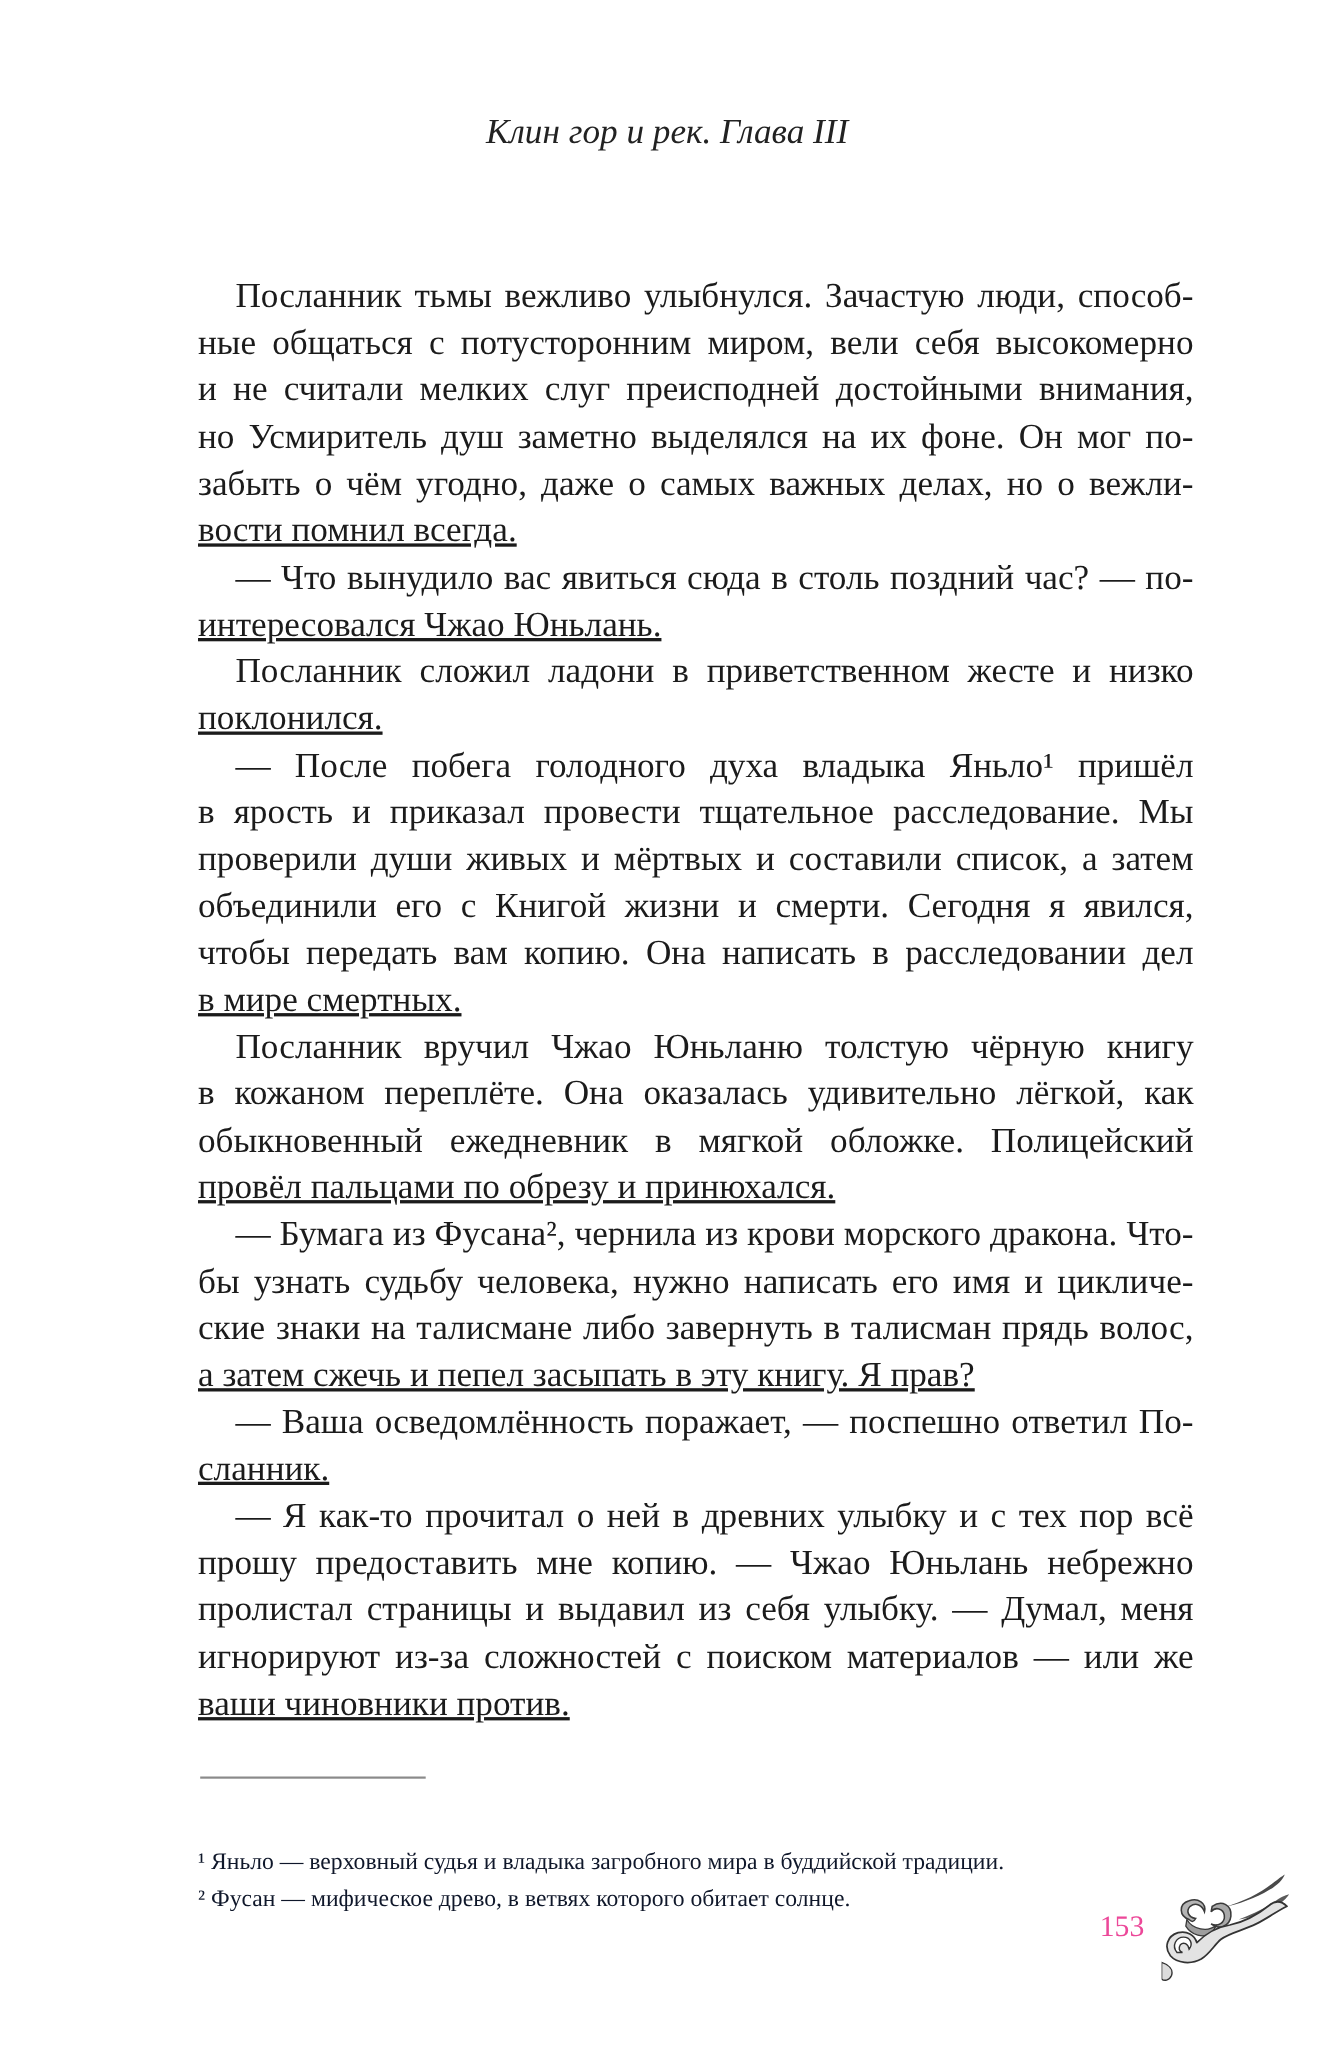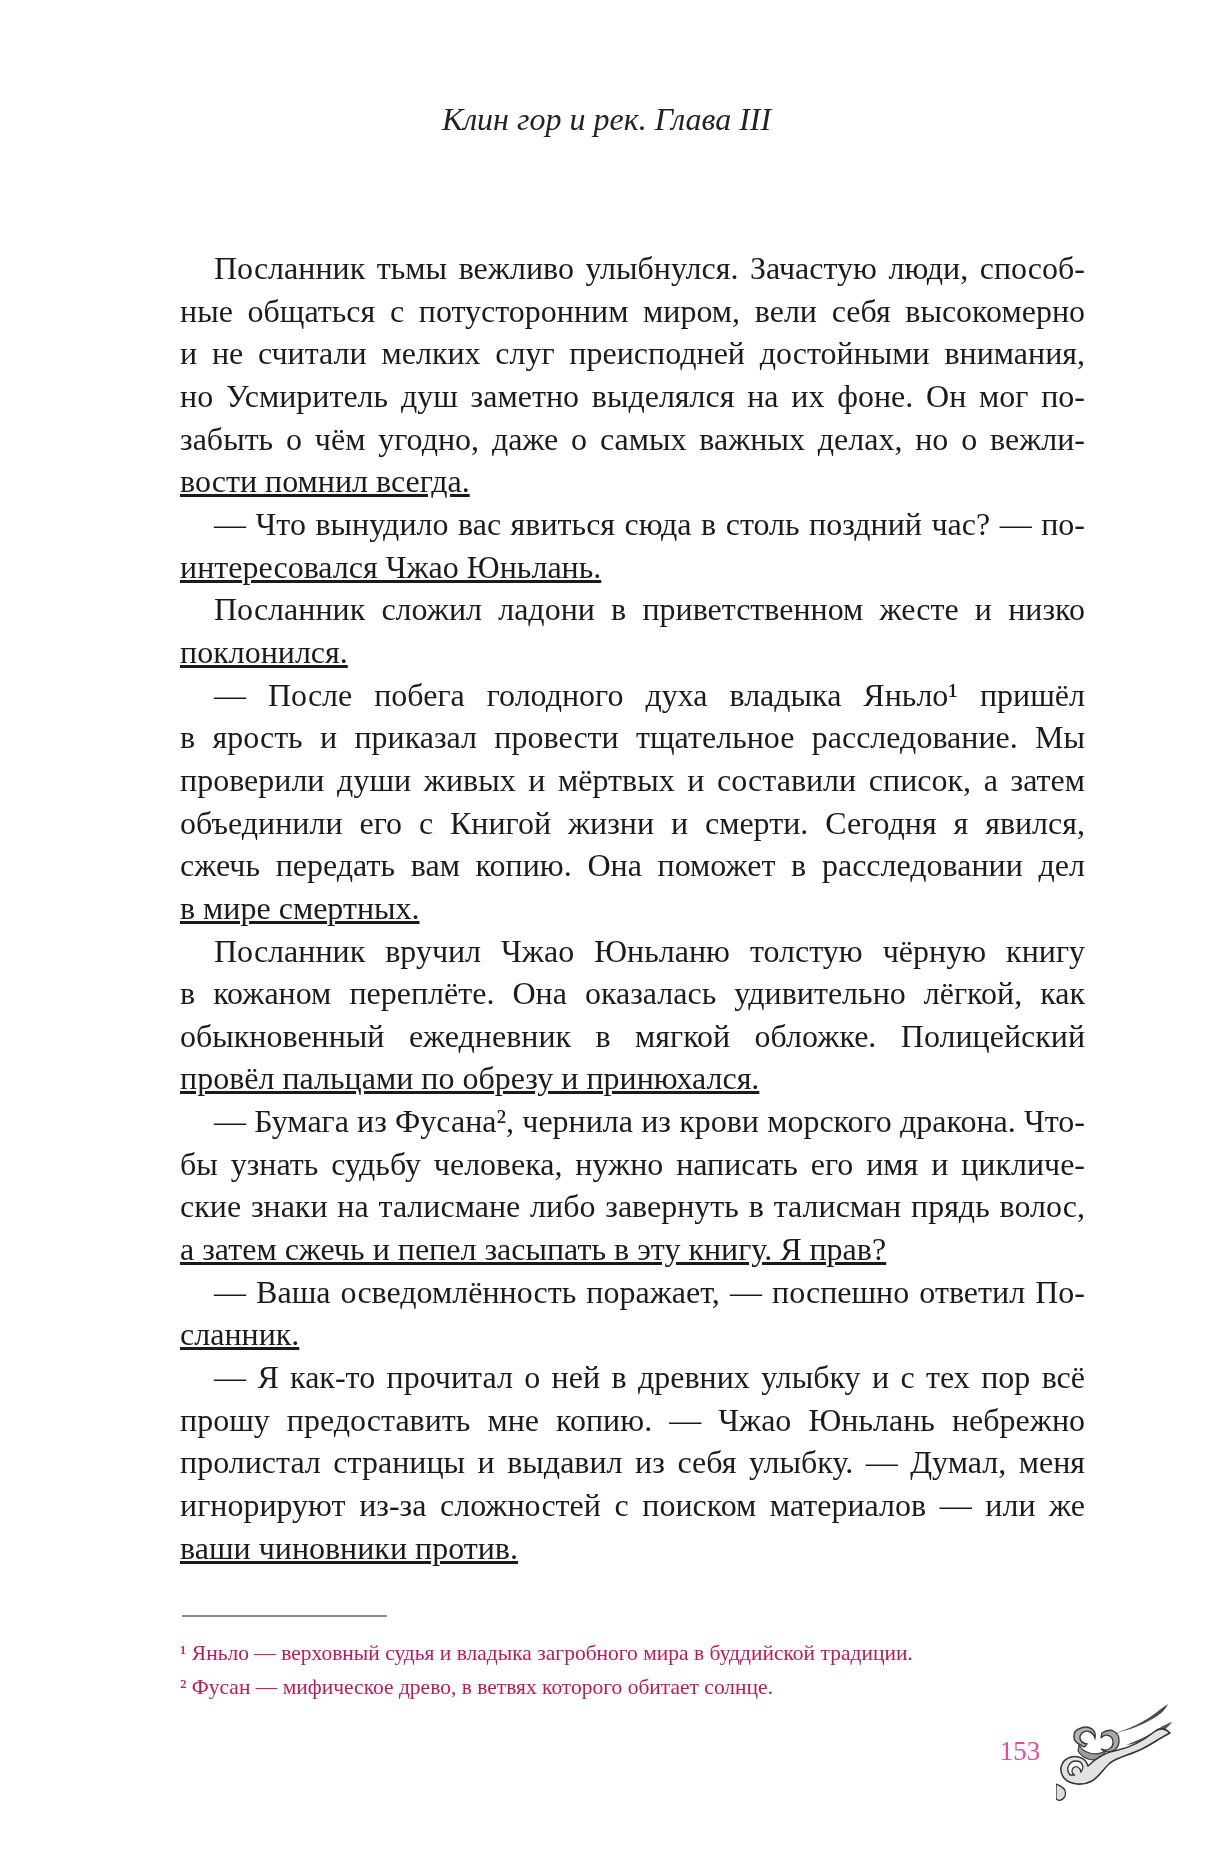--- a/index.html
+++ b/index.html
@@ -33,24 +33,24 @@
   .line.last { text-align-last:left;text-decoration:underline; }
   .line.indent { text-indent:34px; }
   .footnote-sep {
     position:absolute;
     left:182px; top:1615px;
     width:205px; height:2px;
     background:#8a8a8a;
   }
   .footnotes {
     position:absolute;
-    left:180px; top:1637px; width:905px;
+    left:180px; top:1676px; width:905px;
     font-size:21.5px;
     line-height:33.5px;
-    color:#be185d;
+    color:#0f172a;
   }
   .page-number {
     position:absolute;
     left:980px; top:1736px; width:80px;
     text-align:center;
     font-size:27px;
     color:#ec4899;
   }
   .ornament {
     position:absolute;
@@ -73,21 +73,21 @@
       <div class="line">забыть о чём угодно, даже о самых важных делах, но о вежли-</div>
       <div class="line last">вости помнил всегда.</div>
       <div class="line indent">— Что вынудило вас явиться сюда в столь поздний час? — по-</div>
       <div class="line last">интересовался Чжао Юньлань.</div>
       <div class="line indent">Посланник сложил ладони в приветственном жесте и низко</div>
       <div class="line last">поклонился.</div>
       <div class="line indent">— После побега голодного духа владыка Яньло¹ пришёл</div>
       <div class="line">в ярость и приказал провести тщательное расследование. Мы</div>
       <div class="line">проверили души живых и мёртвых и составили список, а затем</div>
       <div class="line">объединили его с Книгой жизни и смерти. Сегодня я явился,</div>
-      <div class="line">сжечь передать вам копию. Она поможет в расследовании дел</div>
+      <div class="line">чтобы передать вам копию. Она написать в расследовании дел</div>
       <div class="line last">в мире смертных.</div>
       <div class="line indent">Посланник вручил Чжао Юньланю толстую чёрную книгу</div>
       <div class="line">в кожаном переплёте. Она оказалась удивительно лёгкой, как</div>
       <div class="line">обыкновенный ежедневник в мягкой обложке. Полицейский</div>
       <div class="line last">провёл пальцами по обрезу и принюхался.</div>
       <div class="line indent">— Бумага из Фусана², чернила из крови морского дракона. Что-</div>
       <div class="line">бы узнать судьбу человека, нужно написать его имя и цикличе-</div>
       <div class="line">ские знаки на талисмане либо завернуть в талисман прядь волос,</div>
       <div class="line last">а затем сжечь и пепел засыпать в эту книгу. Я прав?</div>
       <div class="line indent">— Ваша осведомлённость поражает, — поспешно ответил По-</div>

